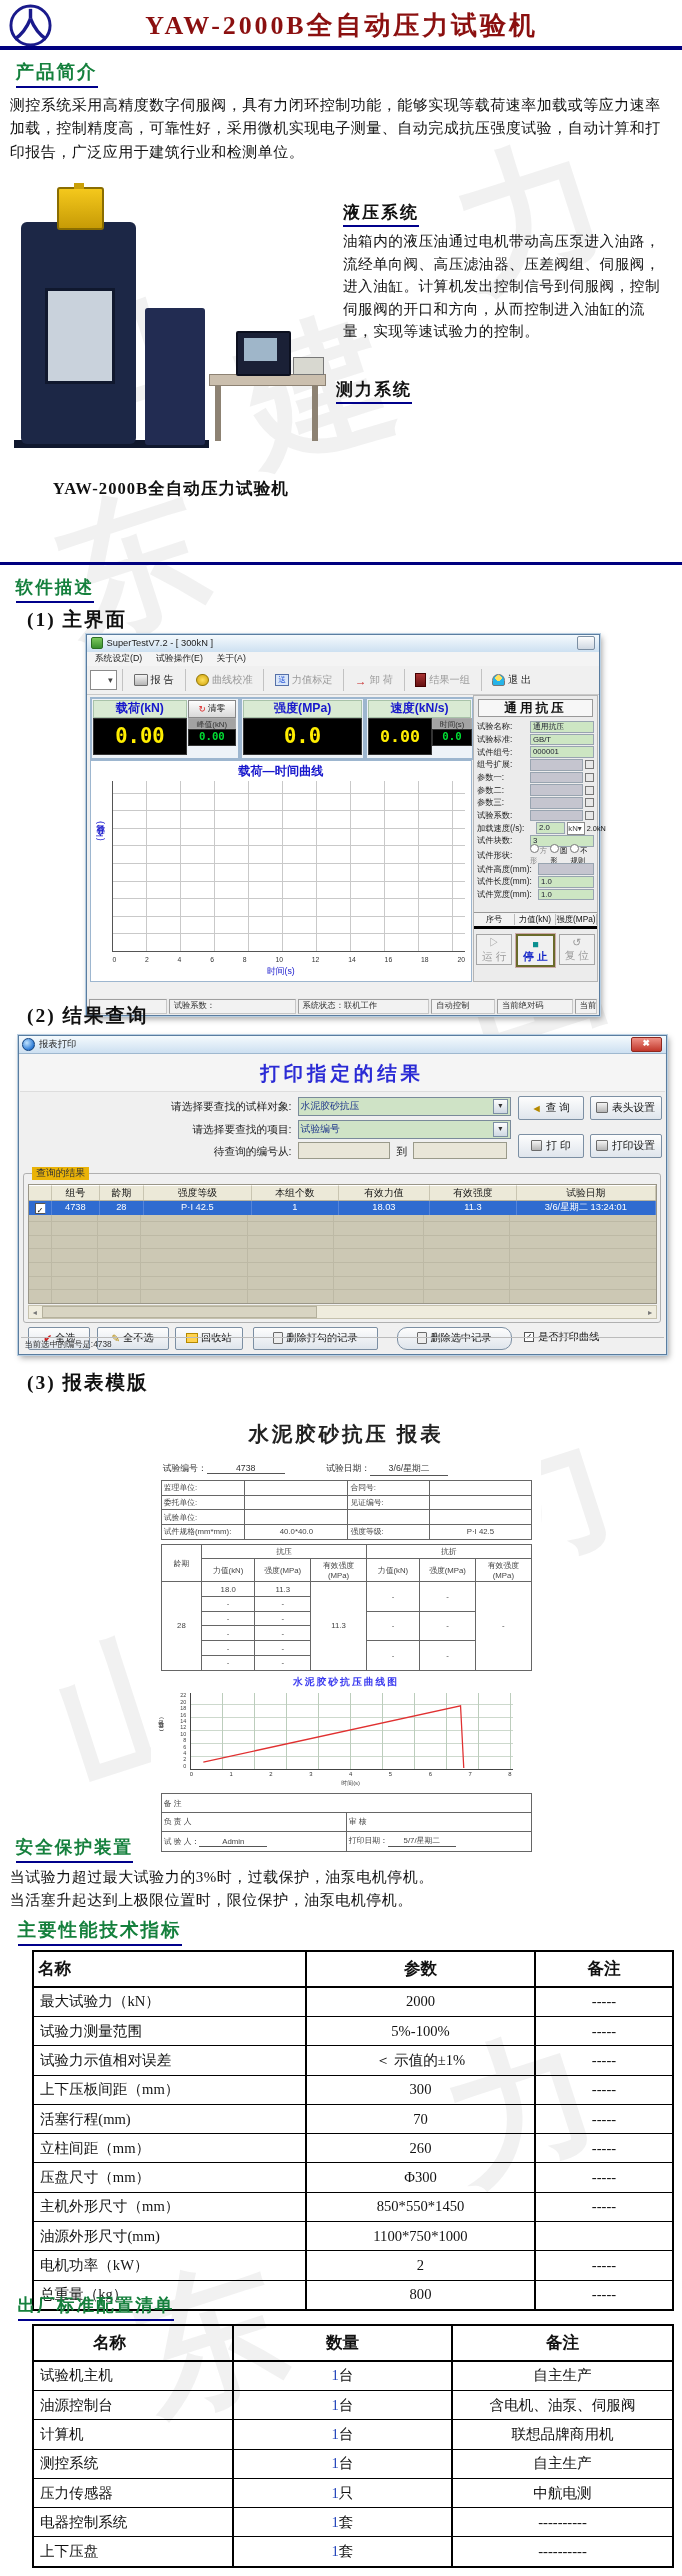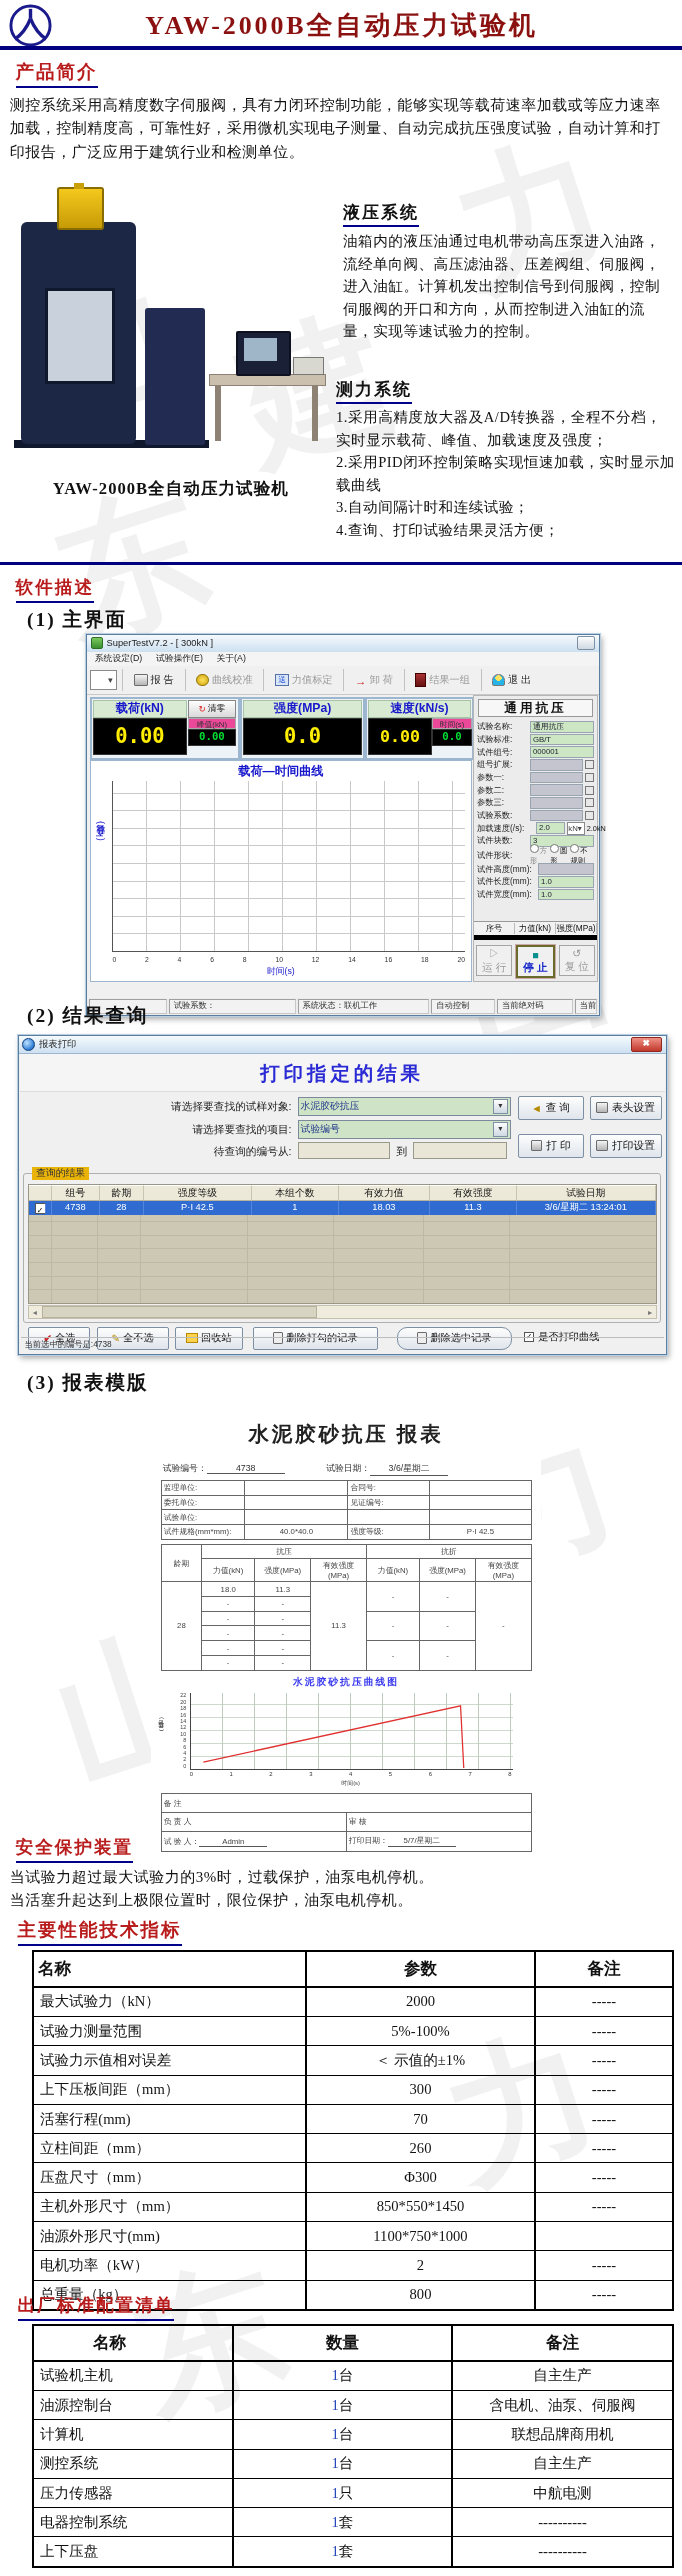--- a/index.html
+++ b/index.html
@@ -6,21 +6,21 @@
   #page{position:relative;width:683px;height:2576px;background:#fff;overflow:hidden;
         font-family:"Liberation Serif",serif;color:#111;}
   .abs{position:absolute;}
   
   .wm{position:absolute;font-size:146px;color:rgba(60,60,60,0.07);font-weight:bold;
       transform:rotate(-18deg);pointer-events:none;font-family:"Liberation Serif",serif;}
   
   .doc-title{left:0;top:7.8px;width:683px;text-align:center;font-size:26px;font-weight:bold;
              color:#8b1010;letter-spacing:2.9px;}
   .rule{left:0;width:683px;height:3.9px;background:#00007f;}
-  .sec-h{font-size:18.5px;font-weight:bold;color:#b91c1c;border-bottom:2px solid #00008b;
+  .sec-h{font-size:18.5px;font-weight:bold;color:#15803d;border-bottom:2px solid #00008b;
          padding-bottom:2px;display:inline-block;letter-spacing:2px;}
   .body-txt{font-size:15px;line-height:1.55;letter-spacing:0.5px;}
   .sub-h{font-size:19.5px;font-weight:bold;letter-spacing:2px;}
   .mini-h{font-size:17px;font-weight:bold;border-bottom:2px solid #00008b;display:inline-block;
           padding-bottom:1px;letter-spacing:2px;}
   
   .machine{left:13.7px;top:183px;width:314px;height:285px;}
   .m-press{position:absolute;left:7.8px;top:39px;width:115px;height:222px;background:#1c2746;border-radius:5.9px;}
   .m-open{position:absolute;left:31px;top:105px;width:64px;height:90px;background:#c9d2dc;border:3.9px solid #10182e;}
   .m-cyl{position:absolute;left:43px;top:3.9px;width:43px;height:39px;background:linear-gradient(#f4c81c,#c79b06);border:2px solid #8a6d00;border-radius:2.9px;}
@@ -64,21 +64,21 @@
   .ic-door{width:8.8px;height:11.7px;background:linear-gradient(#a33,#611);border:1px solid #400;}
   .ic-man{width:10.7px;height:10.7px;border-radius:50% 50% 2px 2px;background:radial-gradient(circle at 50% 30%,#ffe25e 35%,#27b4e8 36%);border:1px solid #777;}
   
   .ledwrap{position:absolute;border:2px solid #9db6cf;background:#eef3f8;}
   .phead{background:#d9ead3;color:#1717cc;font-weight:bold;font-size:12.2px;text-align:center;
          border:1px solid #a9c3a9;line-height:15.6px;}
   .led{background:#000;color:#ffee00;font-family:"DejaVu Sans Mono",monospace;font-weight:bold;
        text-align:center;border:1px solid #333;}
   .led.big{font-size:20.5px;line-height:35px;}
   .led.grn{color:#00dd33;font-size:10.7px;line-height:13.7px;}
-  .smlab{background:#ec4899;border:1px solid #aaa;font-size:7.8px;color:#333;text-align:center;}
+  .smlab{background:#a3a3a3;border:1px solid #aaa;font-size:7.8px;color:#333;text-align:center;}
   .clrbtn{background:linear-gradient(#fefefe,#d9d9d9);border:1px solid #888;font-size:8.8px;color:#222;
           display:flex;align-items:center;justify-content:center;gap:2px;}
   .red{color:#d22;}
   .chartbox{position:absolute;background:#fff;border:1px solid #9db6cf;}
   .chart-title{text-align:center;color:#1717cc;font-weight:bold;font-size:12.2px;padding-top:2px;}
   .plot{position:absolute;border-left:1px solid #555;border-bottom:1px solid #555;
         background-image:repeating-linear-gradient(90deg,transparent 0 33px,#c9c9c9 33px 34px),
                          repeating-linear-gradient(0deg,transparent 0 16.6px,#c9c9c9 16.6px 17.6px);}
   .xticks{position:absolute;display:flex;justify-content:space-between;font-size:6.8px;color:#333;
           font-family:"Liberation Sans",sans-serif;}
@@ -87,22 +87,22 @@
   
   .rp{position:absolute;background:#ececec;border:1px solid #b5b5b5;font-size:8.3px;}
   .rp-head{margin:2.9px 3.9px;background:#f7f7f7;border:1px solid #999;text-align:center;
            font-size:12.7px;font-weight:bold;letter-spacing:2.9px;line-height:16.6px;color:#111;}
   .frow{display:flex;align-items:center;height:12.7px;padding:0 2.9px;gap:2px;}
   .flab{width:51px;color:#222;flex:none;}
   .inp{flex:1;height:9.8px;border:1px solid #98a4b0;background:#cde6c3;font-size:7.8px;line-height:9.8px;padding:0 2px;color:#223;}
   .inp.gray{background:#c5c5cf;}
   .cb{width:6.8px;height:6.8px;border:1px solid #777;background:#e8e8e8;flex:none;}
   .radio{width:6.8px;height:6.8px;border:1px solid #777;border-radius:50%;background:#fff;display:inline-block;margin-right:1px;}
-  .rescols{display:flex;border-top:1px solid #999;border-bottom:5px solid #000000;background:#f2f2f2;
-           font-size:8.3px;height:12.7px;align-items:center;margin-top:20px;}
+  .rescols{display:flex;border-top:1px solid #999;border-bottom:3px solid #000000;background:#f2f2f2;
+           font-size:8.3px;height:12.7px;align-items:center;margin-top:11px;}
   .rescols span{flex:1;text-align:center;border-right:1px solid #bbb;}
   .ctl{flex:1;height:29px;margin:2px;background:#f0f0f0;border:1px solid #a5a5a5;font-size:10.7px;
        display:flex;flex-direction:column;align-items:center;justify-content:center;color:#9a9a9a;font-family:"Liberation Sans",sans-serif;}
   .ctl.on{color:#1526c8;font-weight:bold;border:2px solid #6a6a2a;outline:1px solid #caa;}
   .statusbar{position:absolute;left:0;right:0;bottom:0;height:14.6px;background:#ececec;display:flex;gap:2px;
              padding:1px 2px;font-size:8.3px;color:#333;}
   .scell{border:1px solid #c7c7c7;border-top-color:#9f9f9f;border-left-color:#9f9f9f;background:#f2f2f2;
          padding:0 3.9px;line-height:11.7px;white-space:nowrap;overflow:hidden;}
   
   .banner{position:absolute;left:1px;right:1px;top:17.6px;height:37px;background:#f5f5f5;border-bottom:1px solid #ddd;
@@ -195,26 +195,20 @@
       <div class="m-leg2"></div>
     <div class="m-desk"></div>
     <div class="m-mon"></div>
     <div class="m-prn"></div>
   </div>
   <div class="abs fig-cap" style="left:9.8px;top:478px;width:322px;">YAW-2000B全自动压力试验机</div>
 
   <div class="abs" style="left:343px;top:201px;"><span class="mini-h">液压系统</span></div>
   <div class="abs body-txt" style="left:343px;top:230px;width:326px;font-size:14.6px;">油箱内的液压油通过电机带动高压泵进入油路，流经单向阀、高压滤油器、压差阀组、伺服阀，进入油缸。计算机发出控制信号到伺服阀，控制伺服阀的开口和方向，从而控制进入油缸的流量，实现等速试验力的控制。</div>
   <div class="abs" style="left:336px;top:378px;"><span class="mini-h">测力系统</span></div>
-  <div class="abs body-txt" style="left:336px;top:406px;width:339px;font-size:14.6px;">
-    <div>1.采用高精度放大器及A/D转换器，全程不分档，实时显示载荷、峰值、加载速度及强度；</div>
-    <div>2.采用PID闭环控制策略实现恒速加载，实时显示加载曲线</div>
-    <div>3.自动间隔计时和连续试验；</div>
-    <div>4.查询、打印试验结果灵活方便；</div>
-  </div>
 
   <div class="abs rule" style="top:562px;height:2.9px;"></div>
 
   <div class="abs" style="left:15.6px;top:575px;"><span class="sec-h" style="font-size:17.6px;">软件描述</span></div>
   <div class="abs sub-h" style="left:27px;top:606px;">(1) 主界面</div>
 
   <div class="win" style="left:86px;top:634px;width:512px;height:380px;">
     <div class="tbar">
       <span class="appic"></span>
       <span>SuperTestV7.2 - [ 300kN ]</span>

